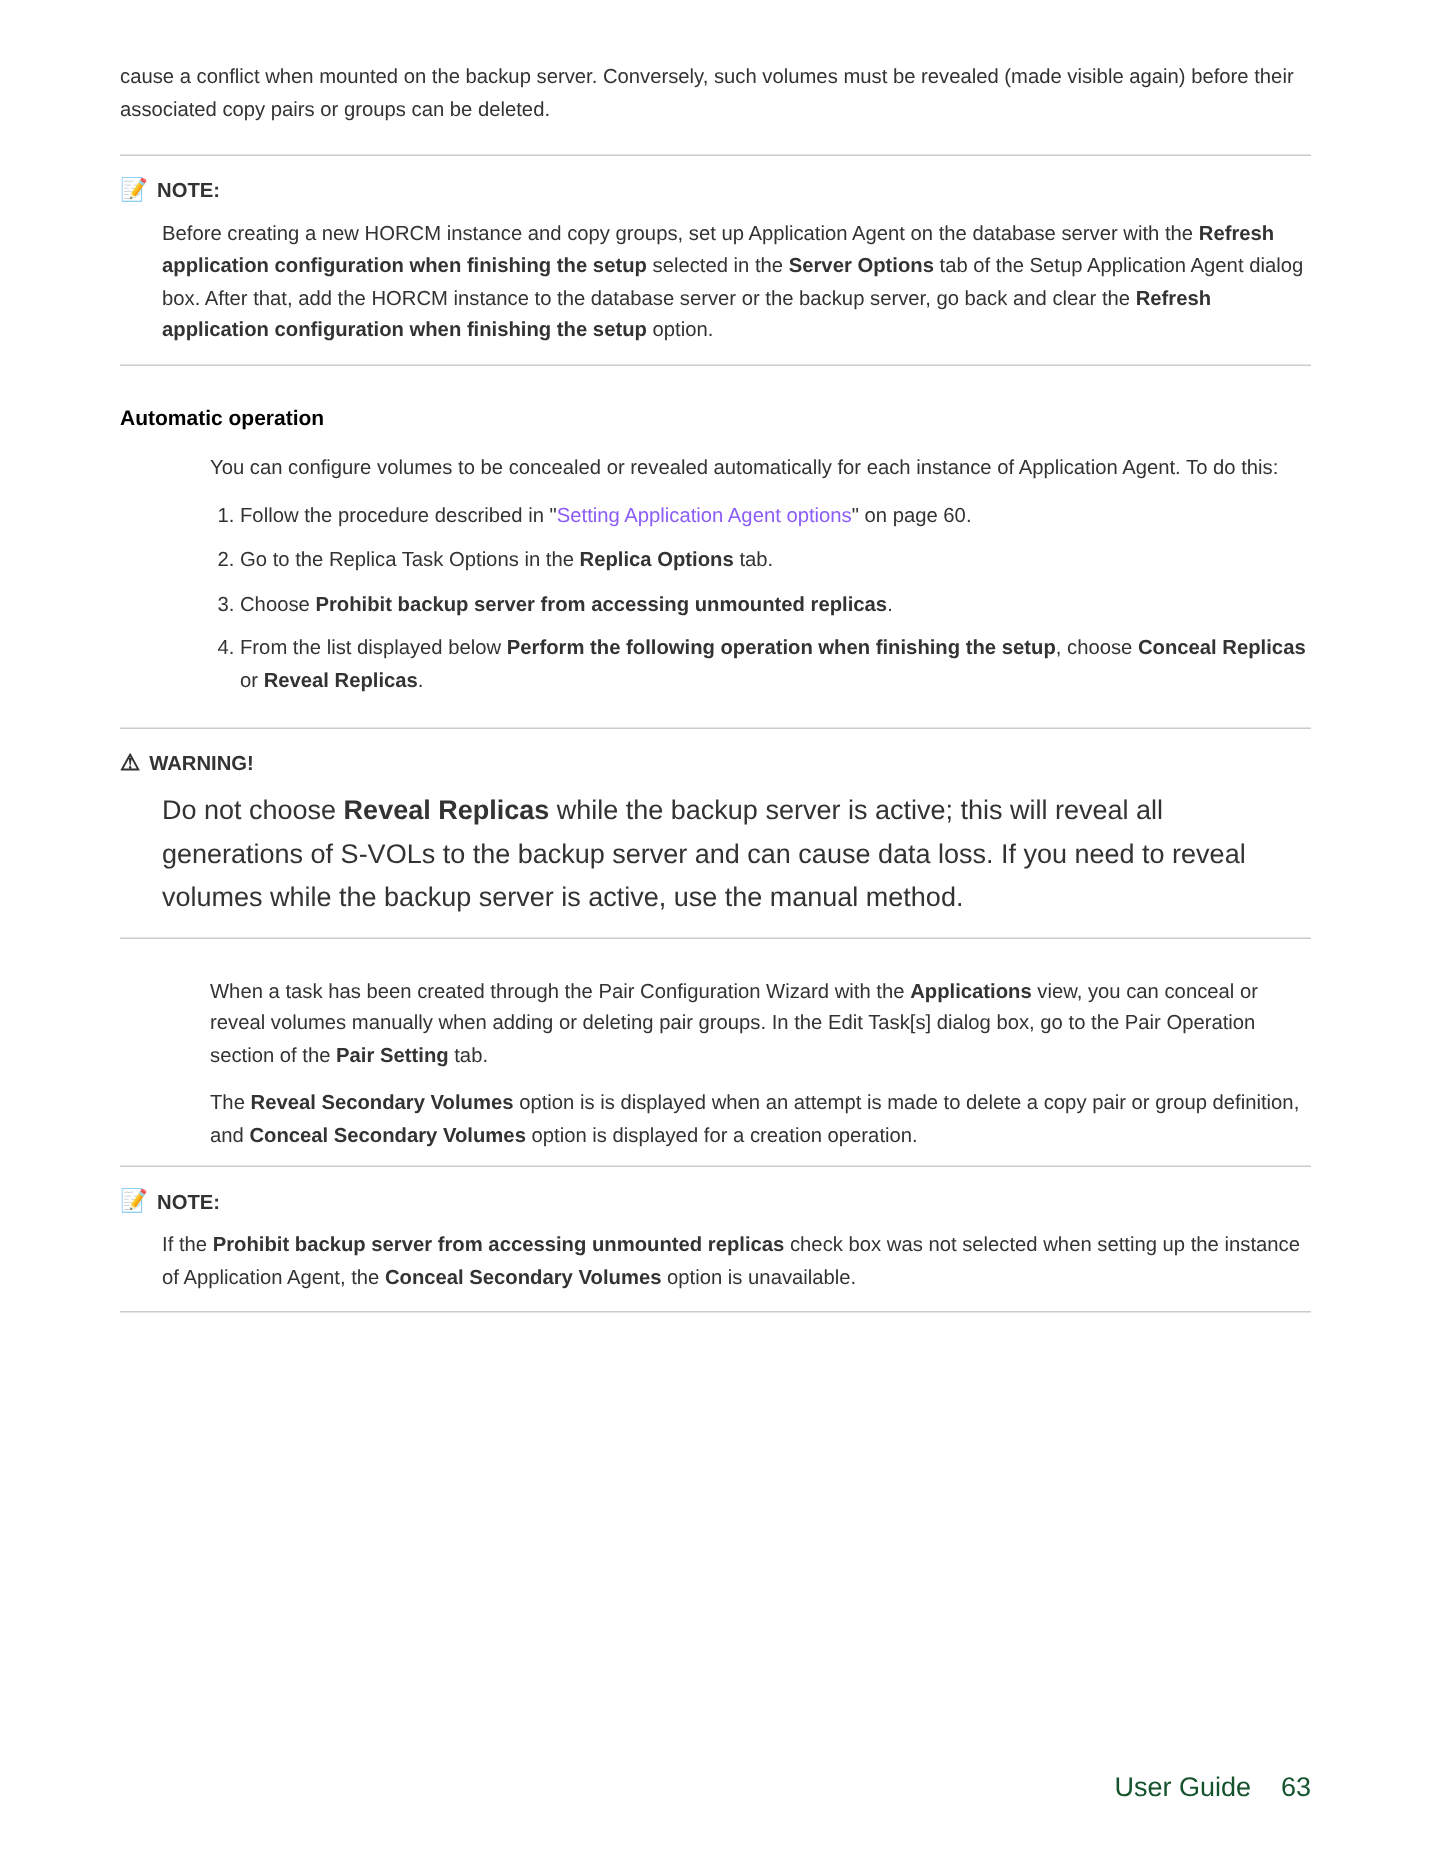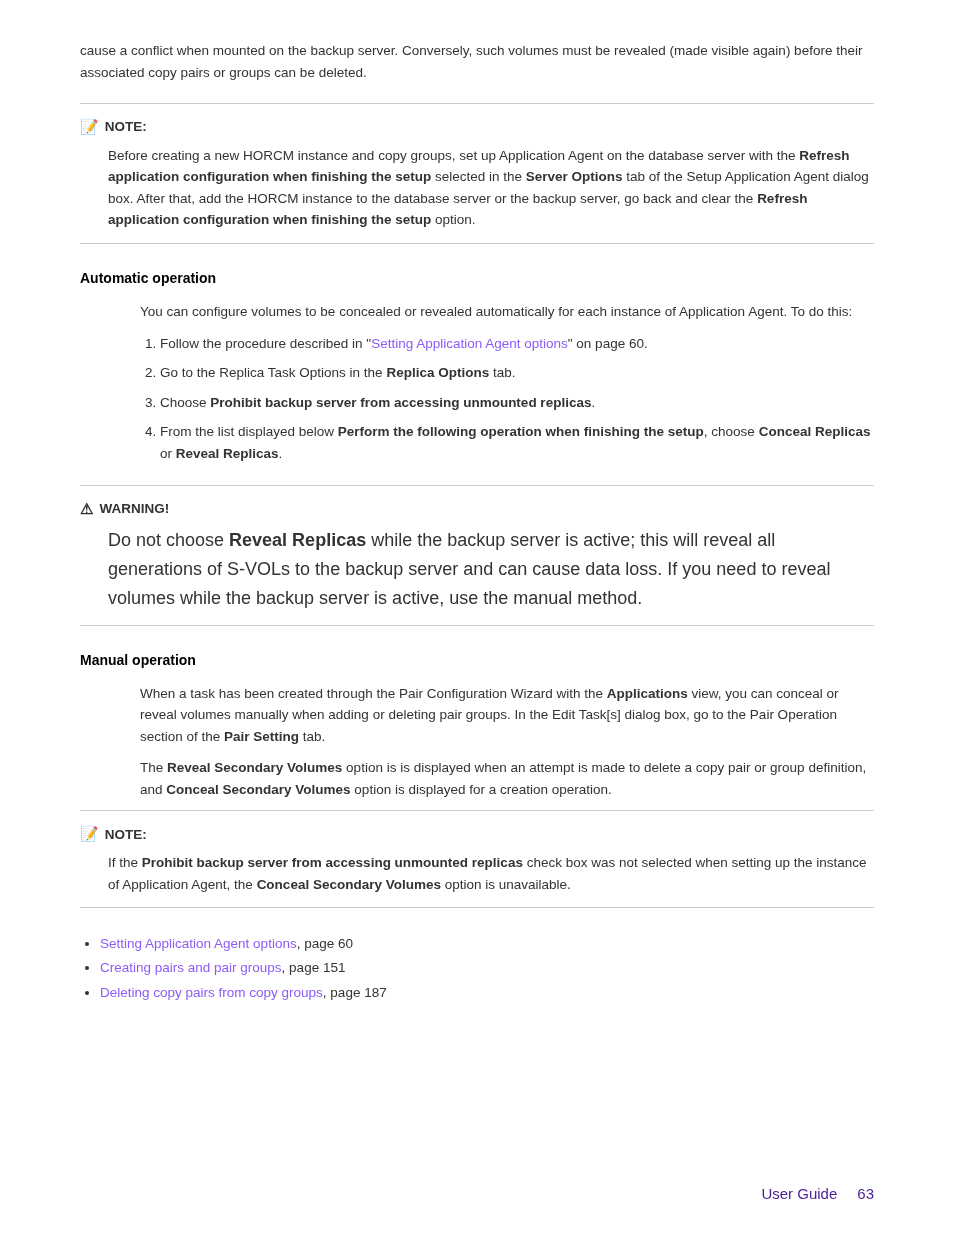--- a/index.html
+++ b/index.html
@@ -138,22 +138,22 @@
     .bullet-list li {
       font-size: 13.5px;
       line-height: 1.8;
     }
 
     
     .page-footer {
       position: absolute;
       bottom: 30px;
       right: 80px;
-      font-size: 15px;
-      color: #4c1d95;
+      font-size: 18px;
+      color: #14532d;
       display: flex;
       gap: 20px;
       align-items: center;
       margin-top: 44px;
     }
   </style>
 </head>
 <body>
 
 <div class="page">
@@ -198,21 +198,20 @@
   <div class="warning-box">
     <div class="warning-header">
       <span class="warning-icon">⚠</span>
       <span>WARNING!</span>
     </div>
     <p>
       Do not choose <strong>Reveal Replicas</strong> while the backup server is active; this will reveal all generations of S-VOLs to the backup server and can cause data loss. If you need to reveal volumes while the backup server is active, use the manual method.
     </p>
   </div>
 
-  <h2 class="section-heading">Manual operation</h2>
 
   <div class="section-body">
     <p>
       When a task has been created through the Pair Configuration Wizard with the <strong>Applications</strong> view, you can conceal or reveal volumes manually when adding or deleting pair groups. In the Edit Task[s] dialog box, go to the Pair Operation section of the <strong>Pair Setting</strong> tab.
     </p>
     <p>
       The <strong>Reveal Secondary Volumes</strong> option is is displayed when an attempt is made to delete a copy pair or group definition, and <strong>Conceal Secondary Volumes</strong> option is displayed for a creation operation.
     </p>
   </div>
 
@@ -220,31 +219,20 @@
     <div class="note-header">
       <span class="note-icon">📝</span>
       <span>NOTE:</span>
     </div>
     <p>
       If the <strong>Prohibit backup server from accessing unmounted replicas</strong> check box was not selected when setting up the instance of Application Agent, the <strong>Conceal Secondary Volumes</strong> option is unavailable.
     </p>
   </div>
 
   <div class="related-topics">
-    <ul class="bullet-list">
-      <li>
-        <a class="link-text" href="#">Setting Application Agent options</a>, page 60
-      </li>
-      <li>
-        <a class="link-text" href="#">Creating pairs and pair groups</a>, page 151
-      </li>
-      <li>
-        <a class="link-text" href="#">Deleting copy pairs from copy groups</a>, page 187
-      </li>
-    </ul>
   </div>
 
   <div class="page-footer">
     <span>User Guide</span>
     <span>63</span>
   </div>
 
 </div>
 
 </body></html>

